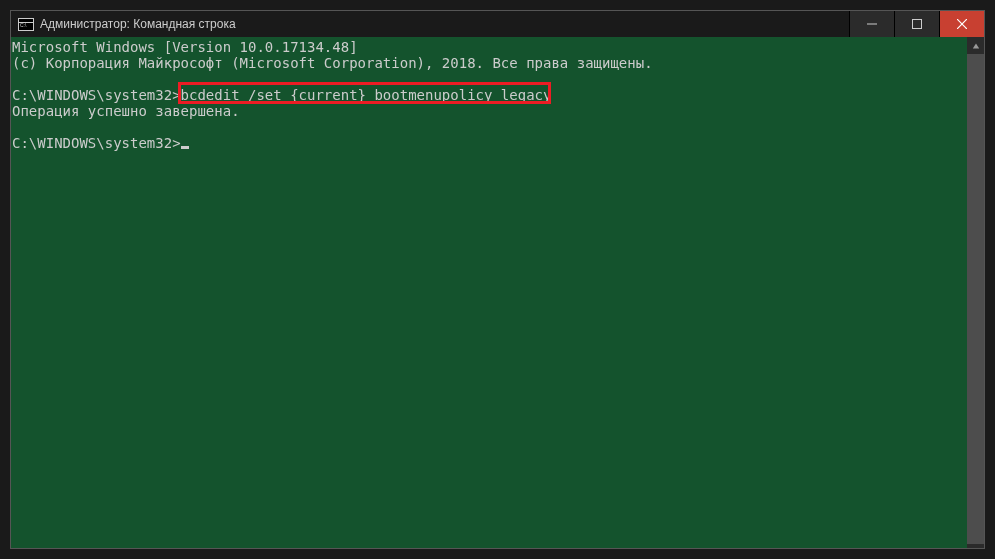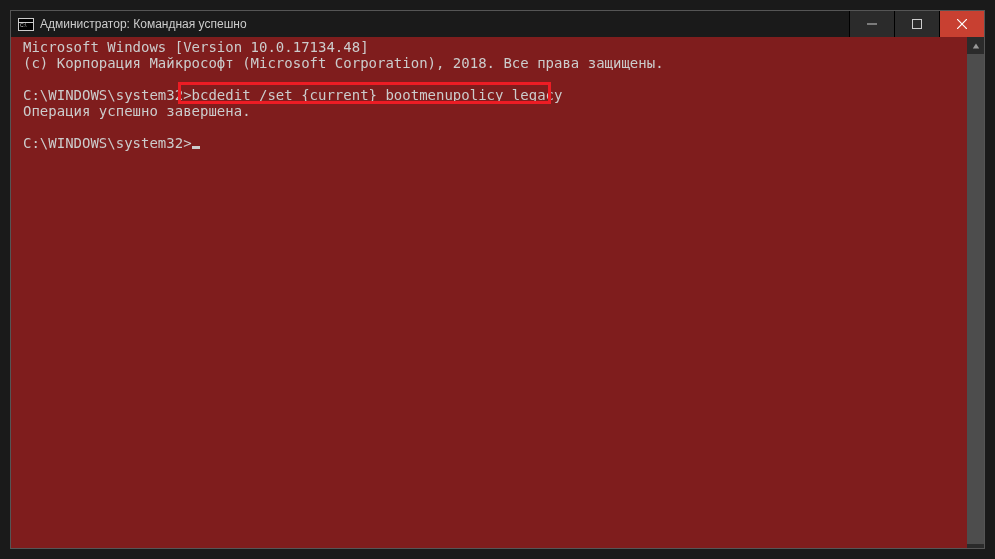--- a/index.html
+++ b/index.html
@@ -81,25 +81,25 @@
       color: #fff;
     }
     .ctrl-btn svg { width: 10px; height: 10px; }
     .content-wrap {
       flex: 1;
       display: flex;
       background: #000;
     }
     .terminal {
       flex: 1;
-      background: #7f1d1d;
+      background: #14532d;
       color: #ccc;
       font-size: 14px;
       line-height: 16px;
-      padding: 2px 0 0 12px;
+      padding: 2px 0 0 1px;
       white-space: pre;
       position: relative;
       overflow: hidden;
       font-family: Consolas, 'Lucida Console', monospace;
     }
     .line { display: block; }
     .highlight-box {
       position: absolute;
       border: 3px solid #ed1c24;
       pointer-events: none;
@@ -141,21 +141,21 @@
       background: #4d4d4d;
     }
     .blank { height: 16px; }
   </style>
 </head>
 <body>
 
 <div class="window">
   <div class="titlebar">
     <div class="app-icon"></div>
-    <div class="title-text">Администратор: Командная успешно</div>
+    <div class="title-text">Администратор: Командная строка</div>
     <div class="window-controls">
       <div class="ctrl-btn">
         <svg viewBox="0 0 10 10">
             <line x1="0" y1="5" x2="10" y2="5" stroke="currentColor" stroke-width="1"></line>
           </svg>
       </div>
       <div class="ctrl-btn">
         <svg viewBox="0 0 10 10">
             <rect x="0.5" y="0.5" width="9" height="9" fill="none" stroke="currentColor" stroke-width="1"></rect>
           </svg>

